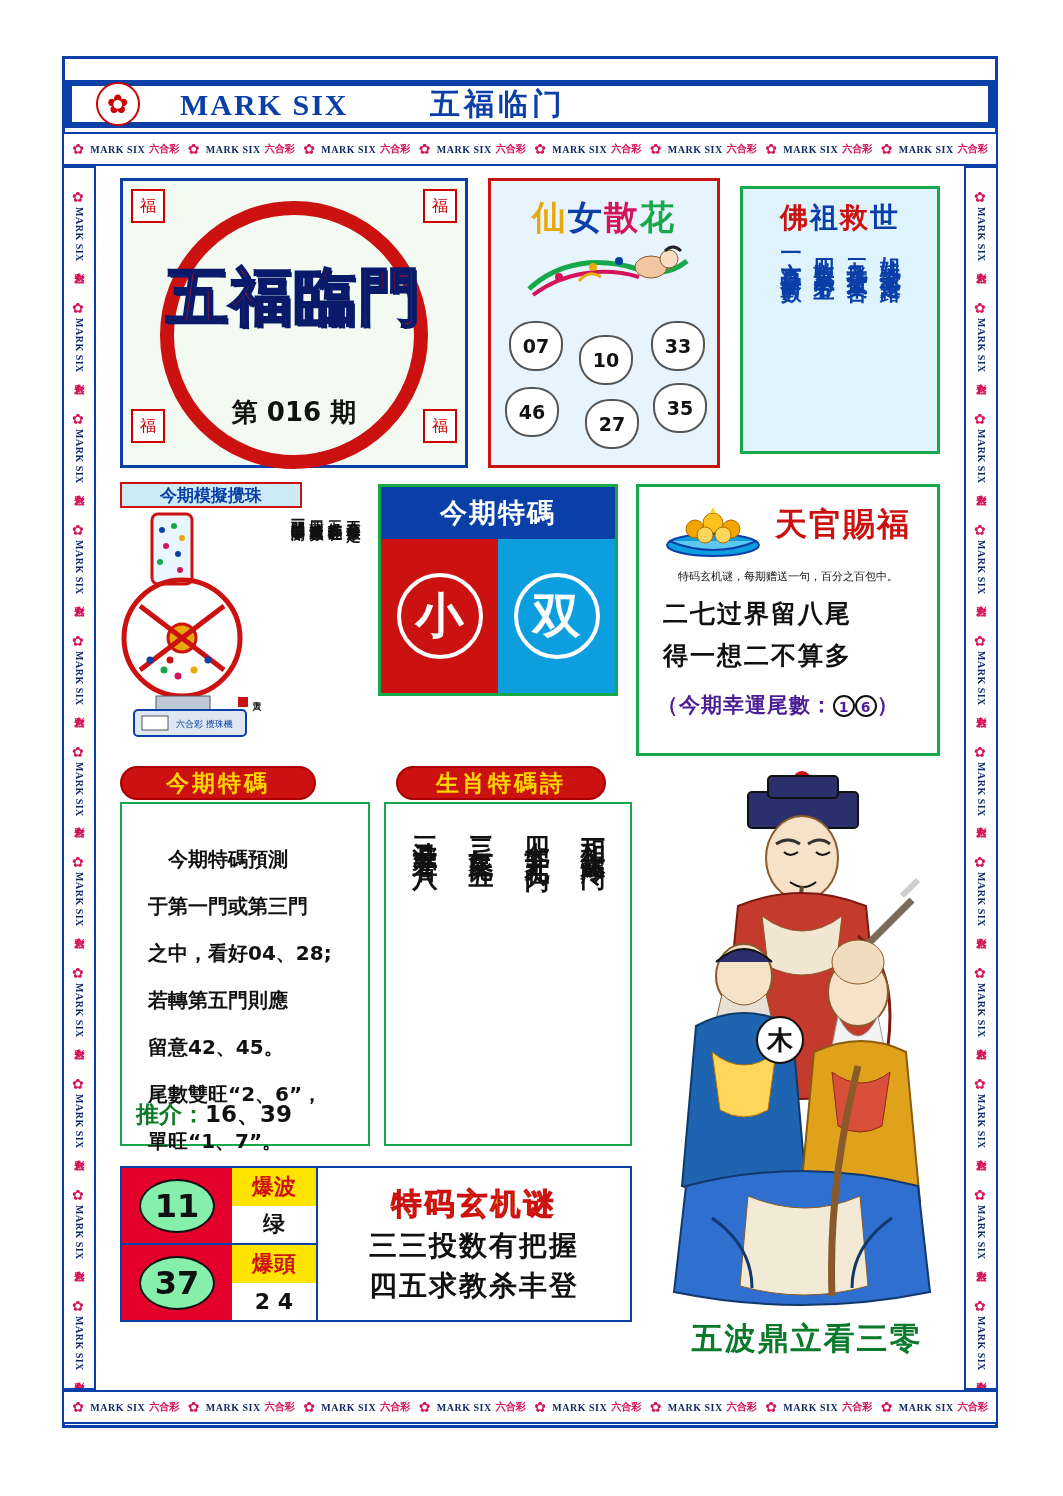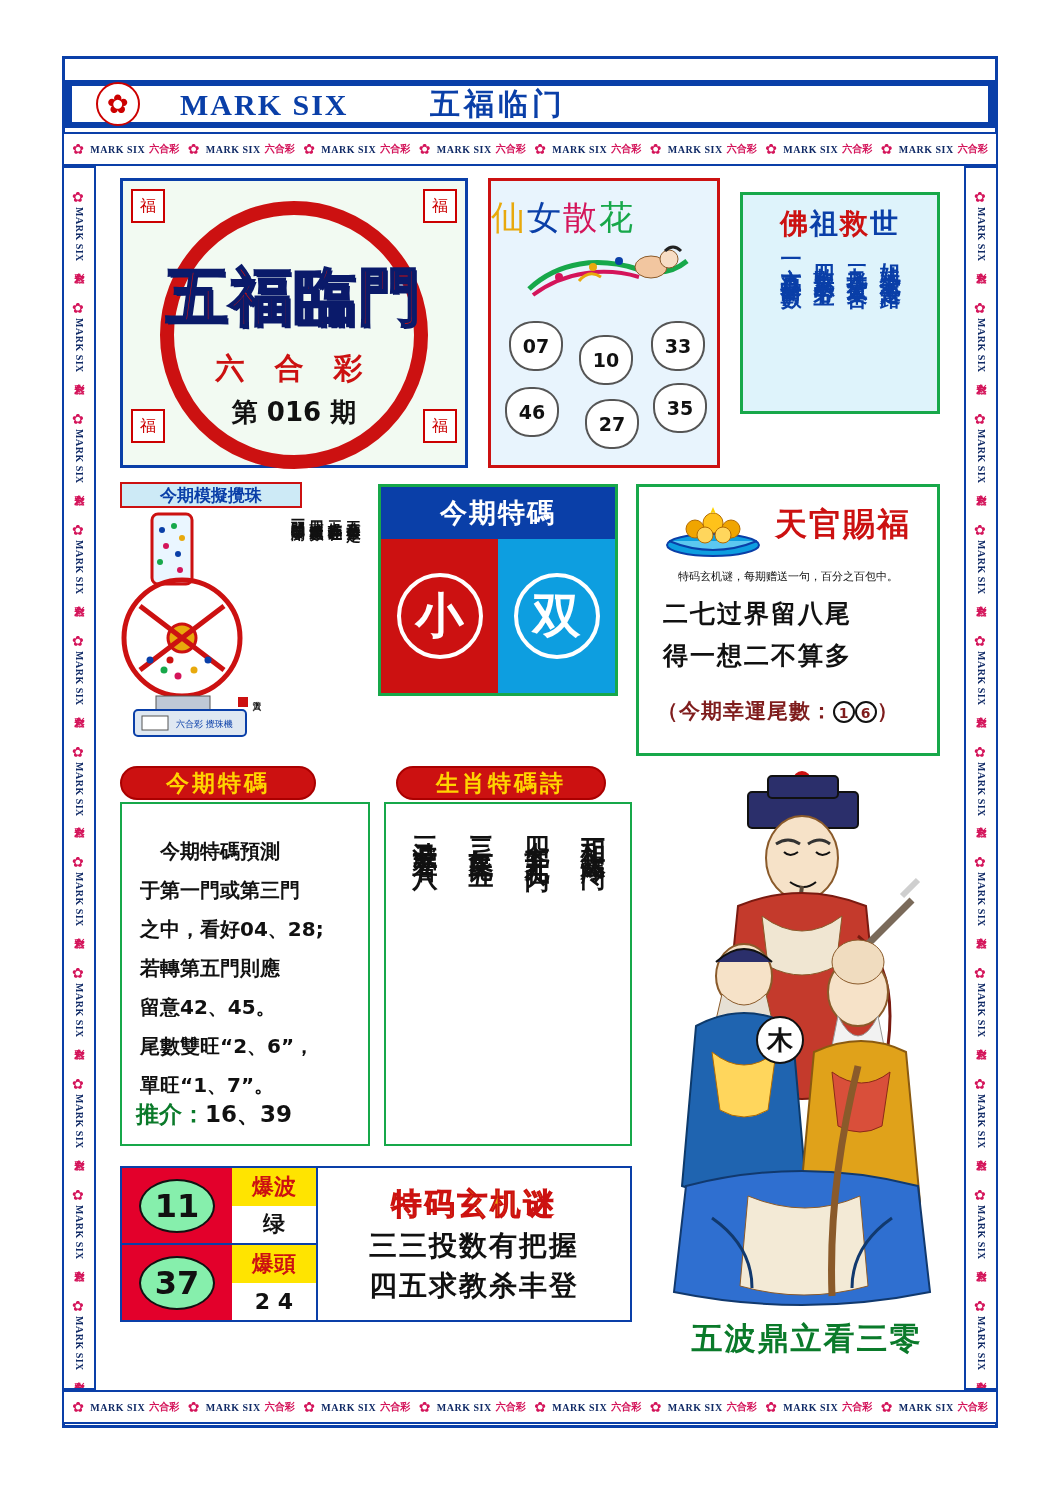--- a/index.html
+++ b/index.html
@@ -40,30 +40,30 @@
   .ring{position:absolute;left:50%;top:108px;transform:translateX(-50%);width:268px;height:268px;border-radius:50%;border:14px solid #cc1111;box-sizing:border-box;margin-top:-88px;}
   .hkjc{position:absolute;left:0;right:0;top:34px;text-align:center;font-size:19px;font-weight:bold;color:#1b3f8f;}
   .hkjc .bk{display:inline-block;width:22px;height:22px;border-radius:50%;border:2px solid #0a8a3c;color:#0a8a3c;font-size:13px;line-height:20px;text-align:center;vertical-align:middle;margin-right:4px;box-sizing:border-box;}
   .big5{position:absolute;left:0;right:0;top:74px;text-align:center;font-size:62px;font-weight:bold;color:#cc1111;letter-spacing:2px;-webkit-text-stroke:2px #0a1a6a;text-shadow:2px 2px 0 #0a1a6a;}
   .sub6{position:absolute;left:0;right:0;top:168px;text-align:center;font-size:29px;font-weight:bold;color:#cc1111;letter-spacing:10px;}
   .issue{position:absolute;left:0;right:0;top:214px;text-align:center;font-size:26px;font-weight:bold;color:#111;}
   .issue b{color:#111;}
 
   
   .fairy{position:absolute;left:392px;top:12px;width:232px;height:290px;background:#e8f4fd;border:3px solid #cc1111;box-sizing:border-box;}
-  .fairy-title{position:absolute;left:0;right:0;top:14px;text-align:left;font-size:34px;font-weight:normal;letter-spacing:2px;}
+  .fairy-title{position:absolute;left:0;right:0;top:14px;text-align:center;font-size:34px;font-weight:bold;letter-spacing:2px;}
   .fairy-title .a{color:#e8a90c;} .fairy-title .b{color:#0a3fa8;} .fairy-title .c{color:#d4145a;} .fairy-title .d{color:#17a84a;}
   .fairy-art{position:absolute;left:28px;top:62px;width:180px;height:66px;}
   .balls{position:absolute;left:10px;top:140px;right:10px;height:130px;}
   .ball{position:absolute;width:54px;height:50px;}
   .ball .bg{position:absolute;inset:0;background:#fff;border:2px solid #555;border-radius:46% 46% 46% 46%/42% 42% 50% 50%;box-sizing:border-box;}
   .ball .num{position:absolute;inset:0;display:flex;align-items:center;justify-content:center;font-size:19px;font-weight:bold;color:#111;}
 
   
-  .buddha{position:absolute;left:644px;top:26px;width:200px;height:222px;background:#def3fb;border:3px solid #17a84a;box-sizing:border-box;}
+  .buddha{position:absolute;left:644px;top:20px;width:200px;height:268px;background:#def3fb;border:3px solid #17a84a;box-sizing:border-box;}
   .buddha-title{position:absolute;left:0;right:0;top:10px;text-align:center;font-size:28px;font-weight:bold;letter-spacing:2px;}
   .buddha-title .r{color:#cc1111;} .buddha-title .b{color:#0a3fa8;}
   .buddha-cols{position:absolute;left:8px;right:8px;top:52px;bottom:8px;display:flex;flex-direction:row-reverse;justify-content:center;gap:10px;}
   .vcol{writing-mode:vertical-rl;text-orientation:upright;font-size:21px;font-weight:bold;color:#0a3fa8;letter-spacing:4px;line-height:1.1;}
 
   
   .sim-label{position:absolute;left:24px;top:316px;width:182px;height:26px;background:#cdeaf6;border:2px solid #cc1111;box-sizing:border-box;display:flex;align-items:center;justify-content:center;font-size:17px;font-weight:bold;color:#0a3fa8;}
   .sim-box{position:absolute;left:24px;top:316px;width:242px;height:270px;}
   .sim-text{position:absolute;left:150px;top:28px;width:92px;height:190px;display:flex;flex-direction:row-reverse;gap:1px;}
   .sim-col{writing-mode:vertical-rl;text-orientation:upright;font-size:14px;font-weight:bold;color:#111;line-height:1.25;letter-spacing:1px;}
@@ -80,29 +80,29 @@
   .sp-r{background:#0d9ee0;}
   .sp-circ{width:86px;height:86px;border-radius:50%;border:4px solid #fff;display:flex;align-items:center;justify-content:center;color:#fff;font-size:48px;font-weight:bold;box-sizing:border-box;}
 
   
   .tg{position:absolute;left:540px;top:318px;width:304px;height:272px;border:3px solid #17a84a;background:#fff;box-sizing:border-box;}
   .tg-title{position:absolute;left:136px;top:16px;font-size:32px;font-weight:bold;color:#cc1111;letter-spacing:2px;}
   .tg-bowl{position:absolute;left:20px;top:14px;width:108px;height:56px;}
   .tg-note{position:absolute;left:14px;top:82px;right:14px;font-size:11px;color:#111;font-weight:normal;text-align:center;}
   .tg-line{position:absolute;left:24px;right:14px;font-size:25px;font-weight:bold;color:#111;letter-spacing:2px;}
   .tg-l1{top:110px;} .tg-l2{top:152px;}
-  .tg-lucky{position:absolute;left:18px;right:10px;top:210px;font-size:21px;font-weight:bold;color:#7f1d1d;letter-spacing:1px;}
+  .tg-lucky{position:absolute;left:18px;right:10px;top:204px;font-size:21px;font-weight:bold;color:#4c1d95;letter-spacing:1px;}
   .circnum{display:inline-block;width:22px;height:22px;line-height:20px;text-align:center;border:2px solid #111;border-radius:50%;font-size:14px;box-sizing:border-box;}
 
   
   .fc{position:absolute;left:24px;top:636px;width:250px;height:344px;border:2px solid #17a84a;background:#fff;box-sizing:border-box;}
   .pill{position:absolute;width:196px;height:34px;border-radius:17px;background:#cc1111;color:#ffd400;display:flex;align-items:center;justify-content:center;font-size:23px;font-weight:bold;letter-spacing:3px;border:2px solid #aa0000;box-sizing:border-box;}
   .fc-pill{left:24px;top:600px;}
   .fc-body{position:absolute;left:10px;right:8px;top:24px;font-size:20px;line-height:1.55;color:#111;font-weight:bold;}
-  .fc-body p{margin:8px;}
+  .fc-body p{margin:16px;}
   .fc-rec{position:absolute;left:14px;bottom:14px;font-size:23px;font-weight:bold;color:#0a7a2a;}
   .fc-rec b{color:#111;}
 
   
   .poem{position:absolute;left:288px;top:636px;width:248px;height:344px;border:2px solid #17a84a;background:#fff;box-sizing:border-box;}
   .poem-pill{left:300px;top:600px;width:210px;}
   .poem-cols{position:absolute;inset:12px 10px;display:flex;flex-direction:row-reverse;justify-content:space-around;}
   .poem-col{writing-mode:vertical-rl;text-orientation:upright;font-size:25px;font-weight:bold;color:#111;letter-spacing:5px;line-height:1.15;}
 
   
@@ -348,21 +348,20 @@
 
   <div class="content">
 
     <div class="logo-panel">
       <div class="corner c-tl">福</div>
       <div class="corner c-tr">福</div>
       <div class="corner c-bl">福</div>
       <div class="corner c-br">福</div>
       <div class="ring"></div>
       <div class="big5">五福臨門</div>
-      <div class="sub6">六 合 彩</div>
       <div class="issue">
         <span>第</span>
         <b>016</b>
         <span>期</span>
       </div>
     </div>
 
     <div class="fairy">
       <div class="fairy-title">
         <span class="a">仙</span><span class="b">女</span><span class="c">散</span><span class="d">花</span>

